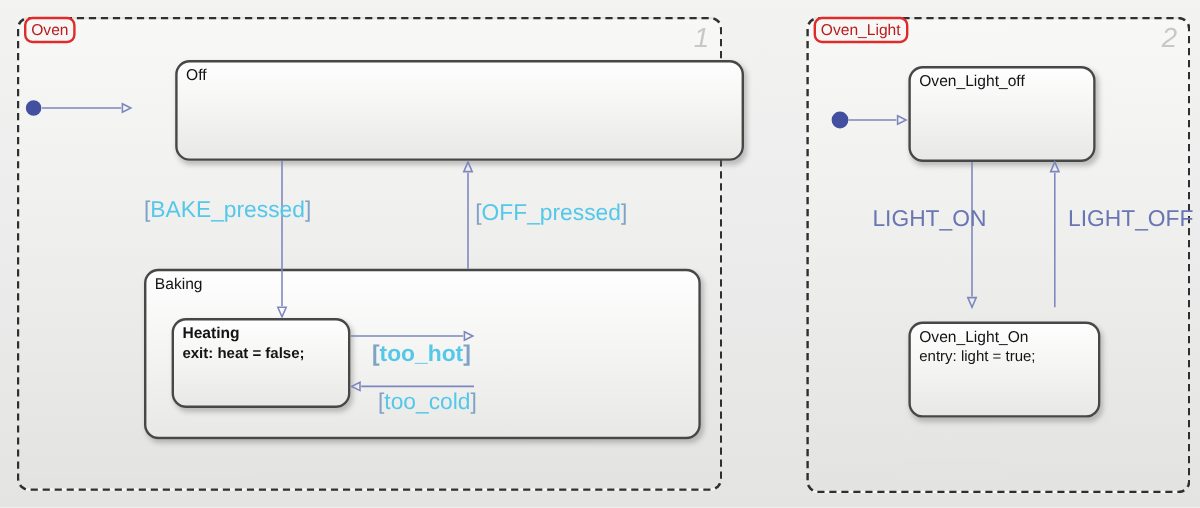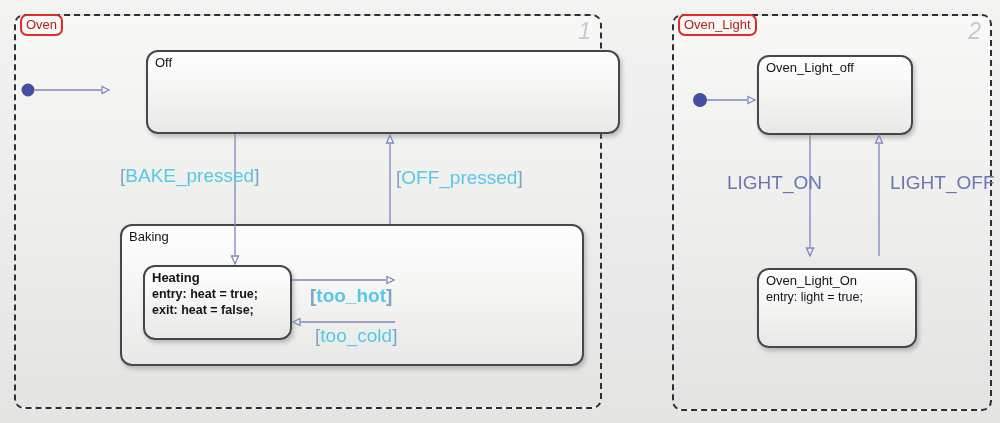--- a/index.html
+++ b/index.html
@@ -58,21 +58,20 @@
   <div class="state" style="left:94px;top:34px;width:474px;height:84px;margin-left:36px;">
     <div class="state-name">Off</div>
   </div>
 
   <div class="state" style="left:104px;top:208px;width:464px;height:142px;">
     <div class="state-name">Baking</div>
   </div>
 
   <div class="state" style="left:127px;top:249px;width:149px;height:75px;z-index:2;font-weight:bold;">
     <div class="state-name">Heating</div>
-    <div class="state-body">entry: heat = true;</div>
     <div class="state-body">exit: heat = false;</div>
   </div>
 
 
   <svg class="connectors" width="584" height="391" viewBox="0 0 584 391">
     <g stroke="#7d87bd" stroke-width="1.3" fill="none">
 
       <circle cx="12" cy="74" r="6.5" fill="#434f9f" stroke="none"></circle>
       <line x1="19" y1="74" x2="85" y2="74"></line>
       <path d="M86,70.5 L93,74 L86,77.5 Z"></path>

